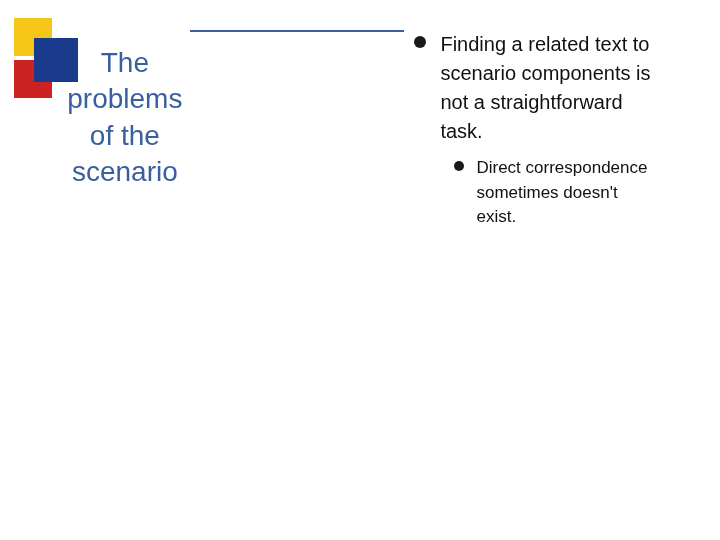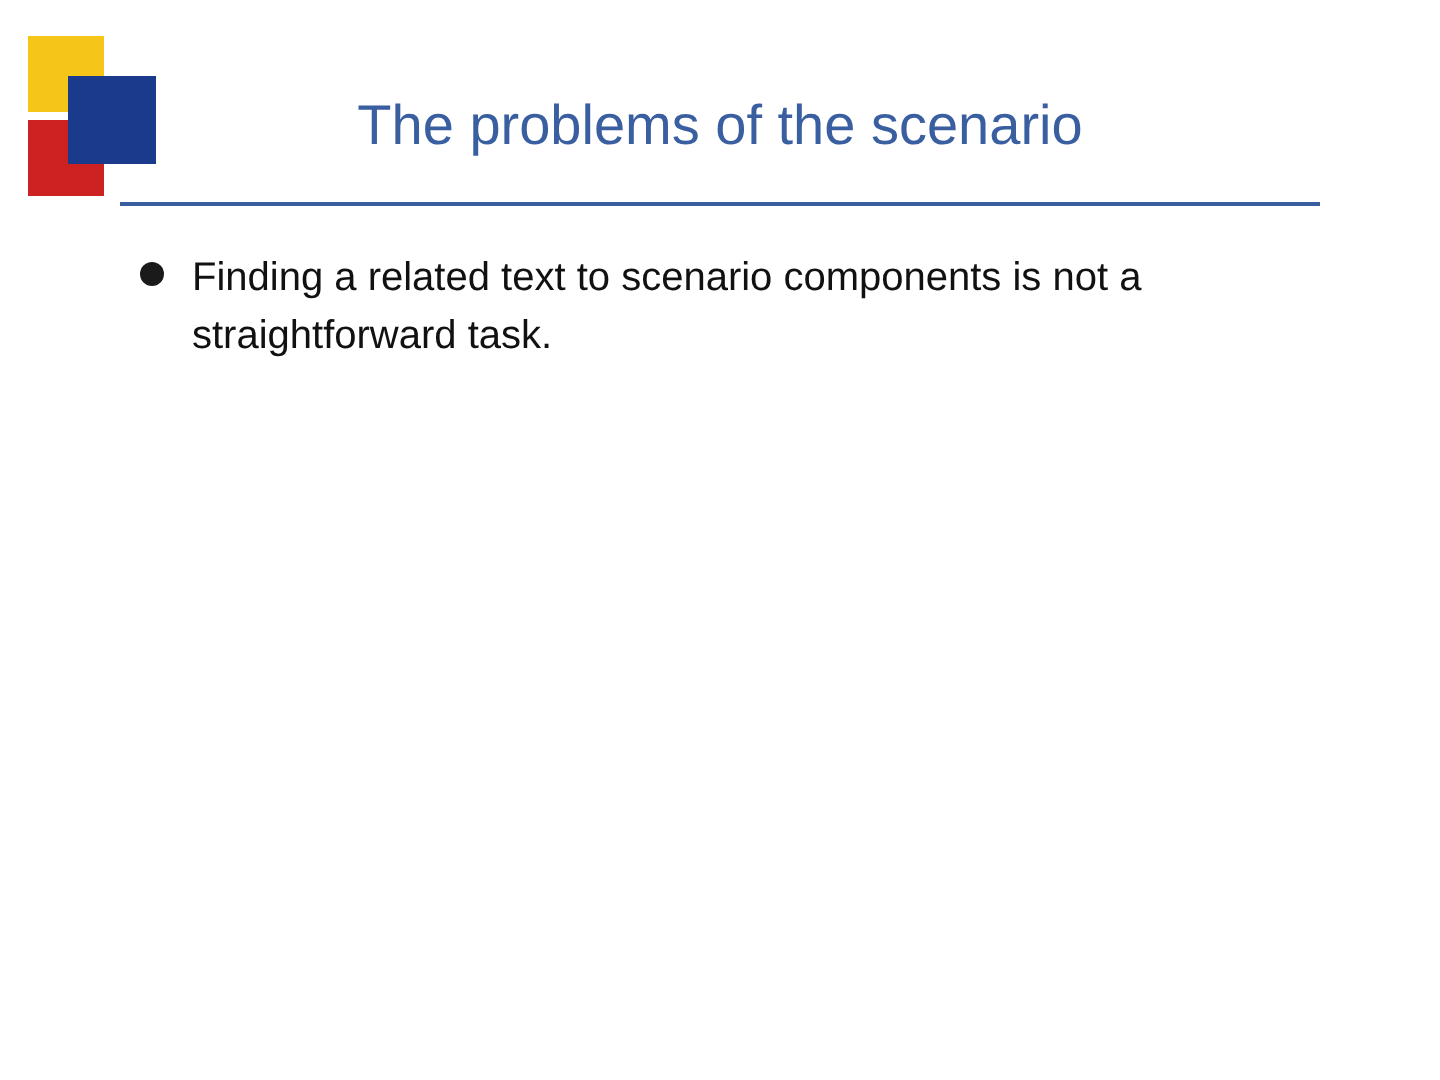--- a/index.html
+++ b/index.html
@@ -16,21 +16,21 @@
       overflow: hidden;
       position: relative;
     }
 
     .slide {
       width: 720px;
       height: 540px;
       background: #ffffff;
       position: relative;
       display: flex;
-      flex-direction: column;
+      flex-direction: row;
       padding: 30px 60px 30px 60px;
     }
 
     
     .deco-squares {
       position: absolute;
       top: 0;
       left: 0;
       width: 70px;
       height: 130px;
@@ -165,20 +165,24 @@
   <div class="content-section">
 
     <div class="bullet-main">
       <div class="bullet-dot"></div>
       <div class="bullet-text">
         <span>Finding  a  related  text  to  scenario components  is  not  a  straightforward task.</span>
 
         
         <div class="sub-bullets">
 
+          <div class="sub-bullet">
+            <div class="sub-bullet-dot"></div>
+            <div class="sub-bullet-text">Direct correspondence sometimes doesn't exist.</div>
+          </div>
 
 
         </div>
       </div>
     </div>
 
   </div>
 </div>
 
 </body></html>

